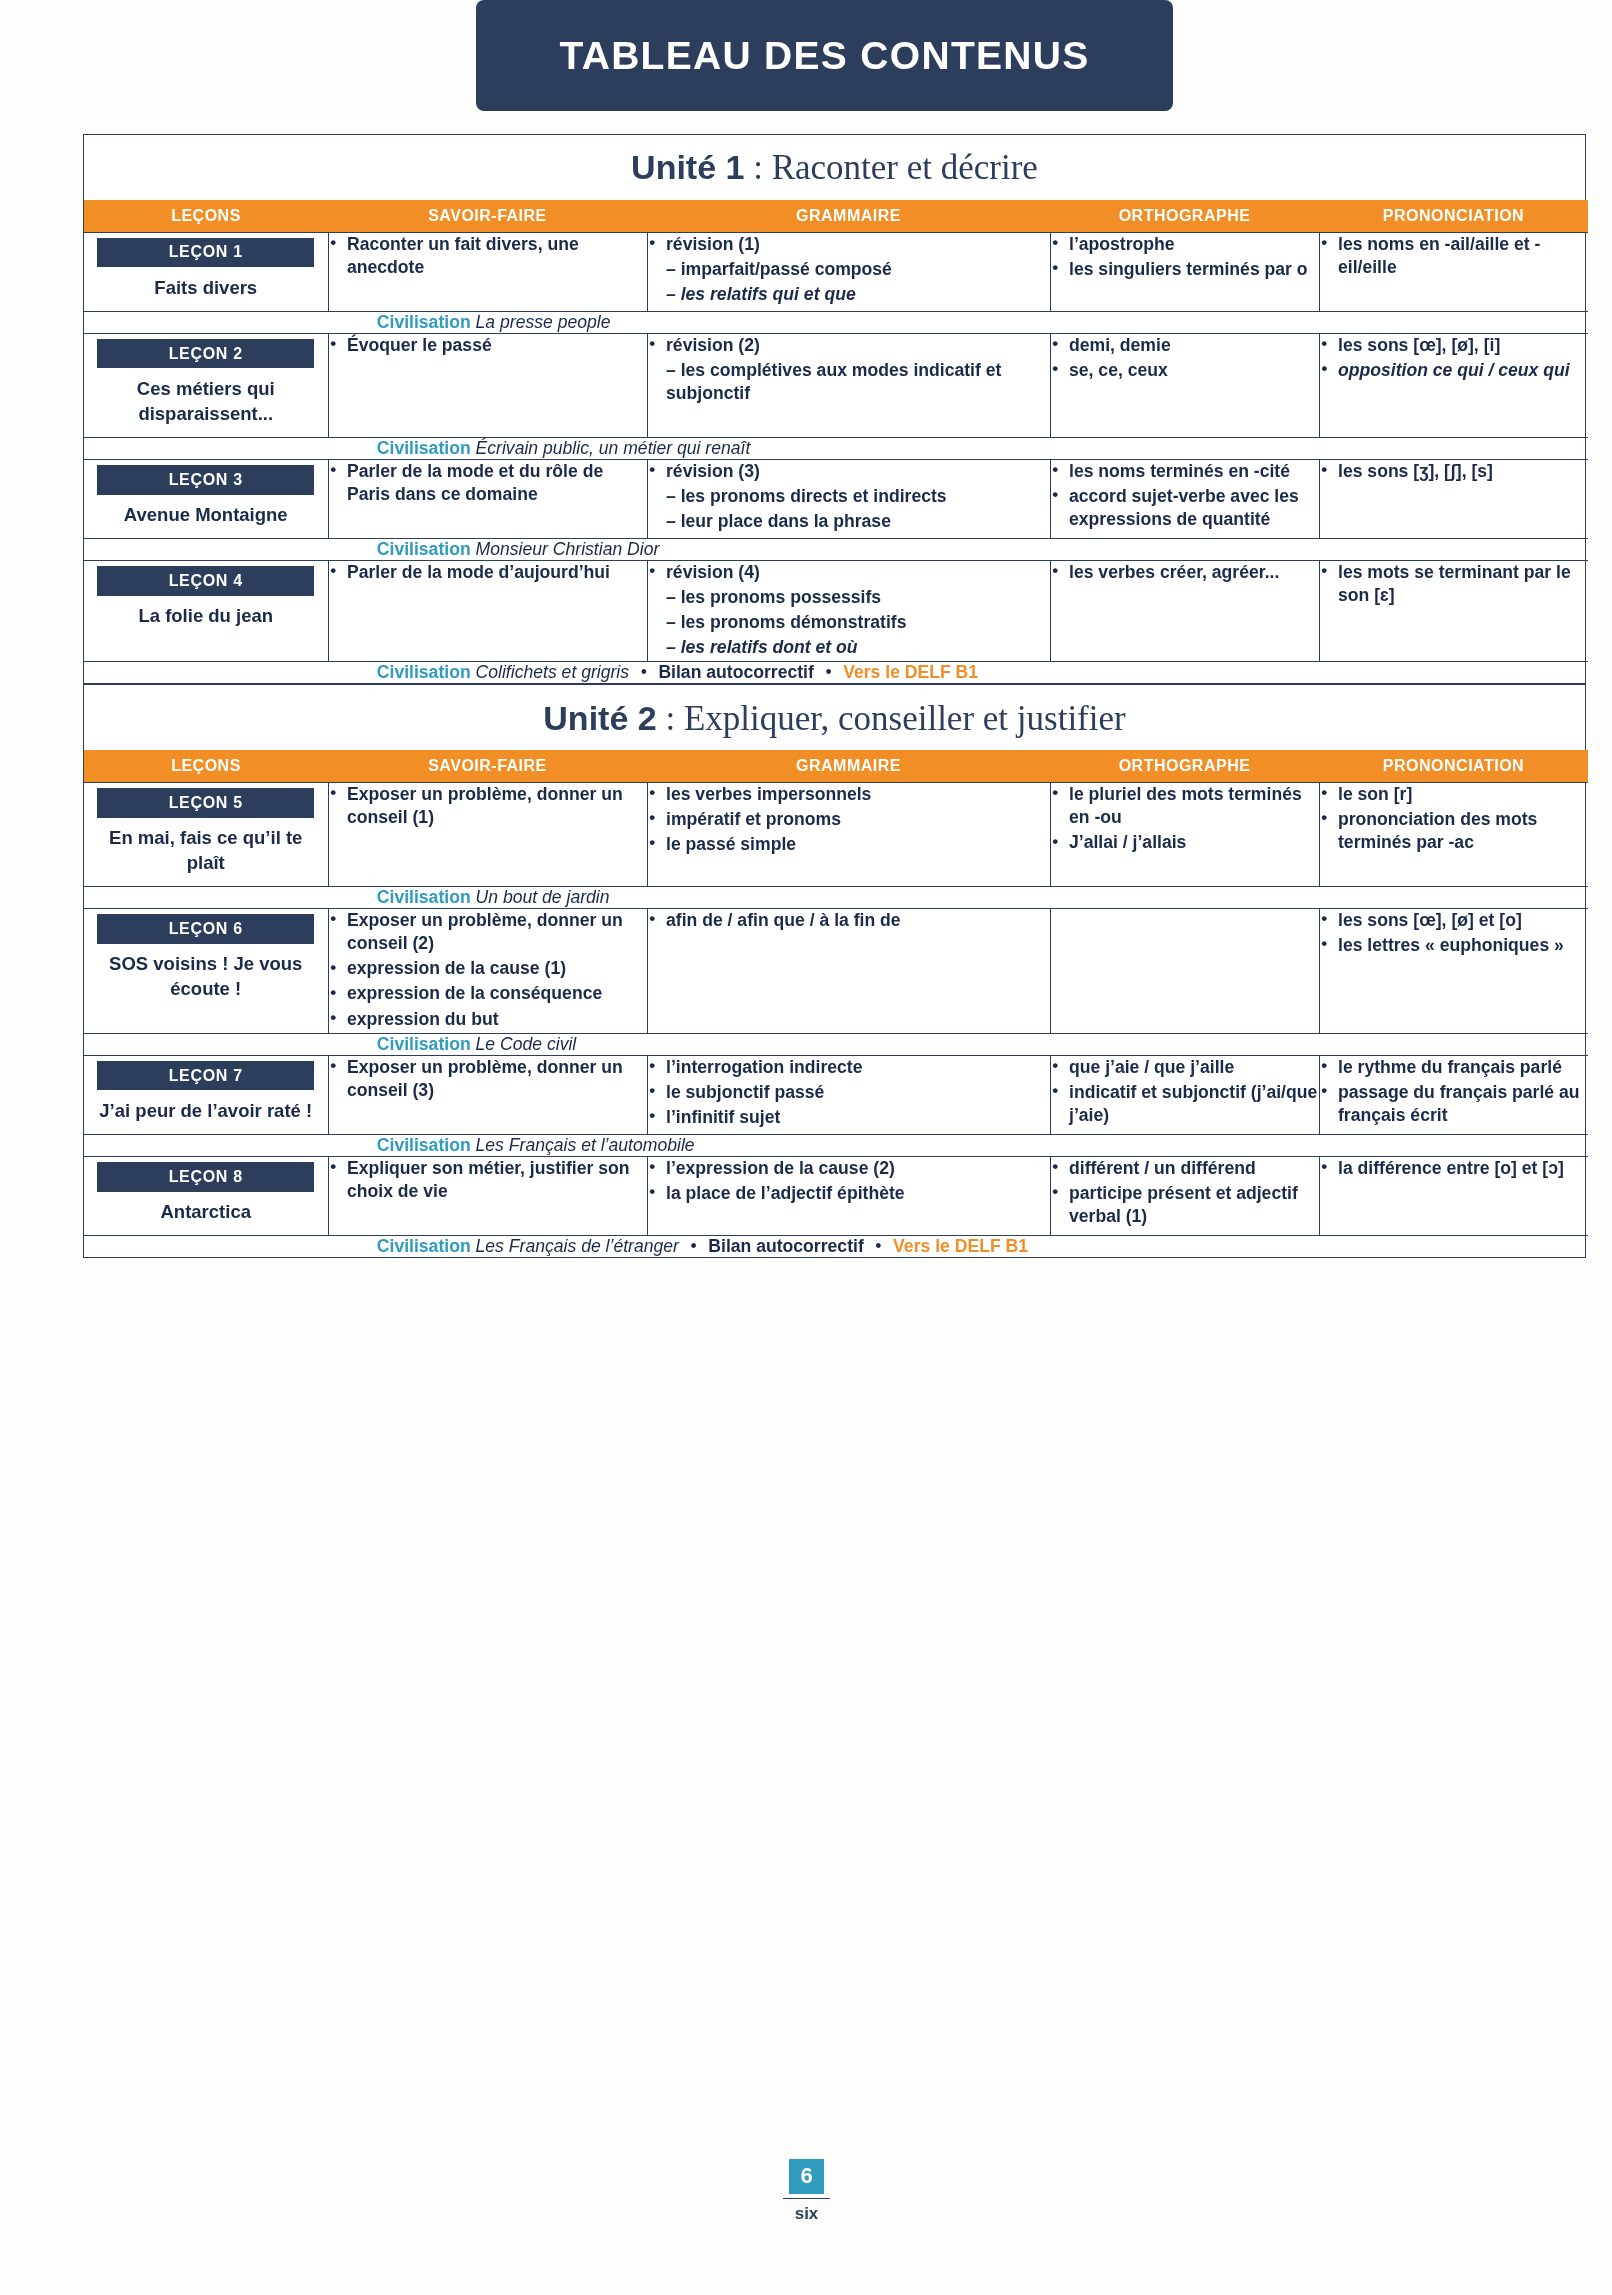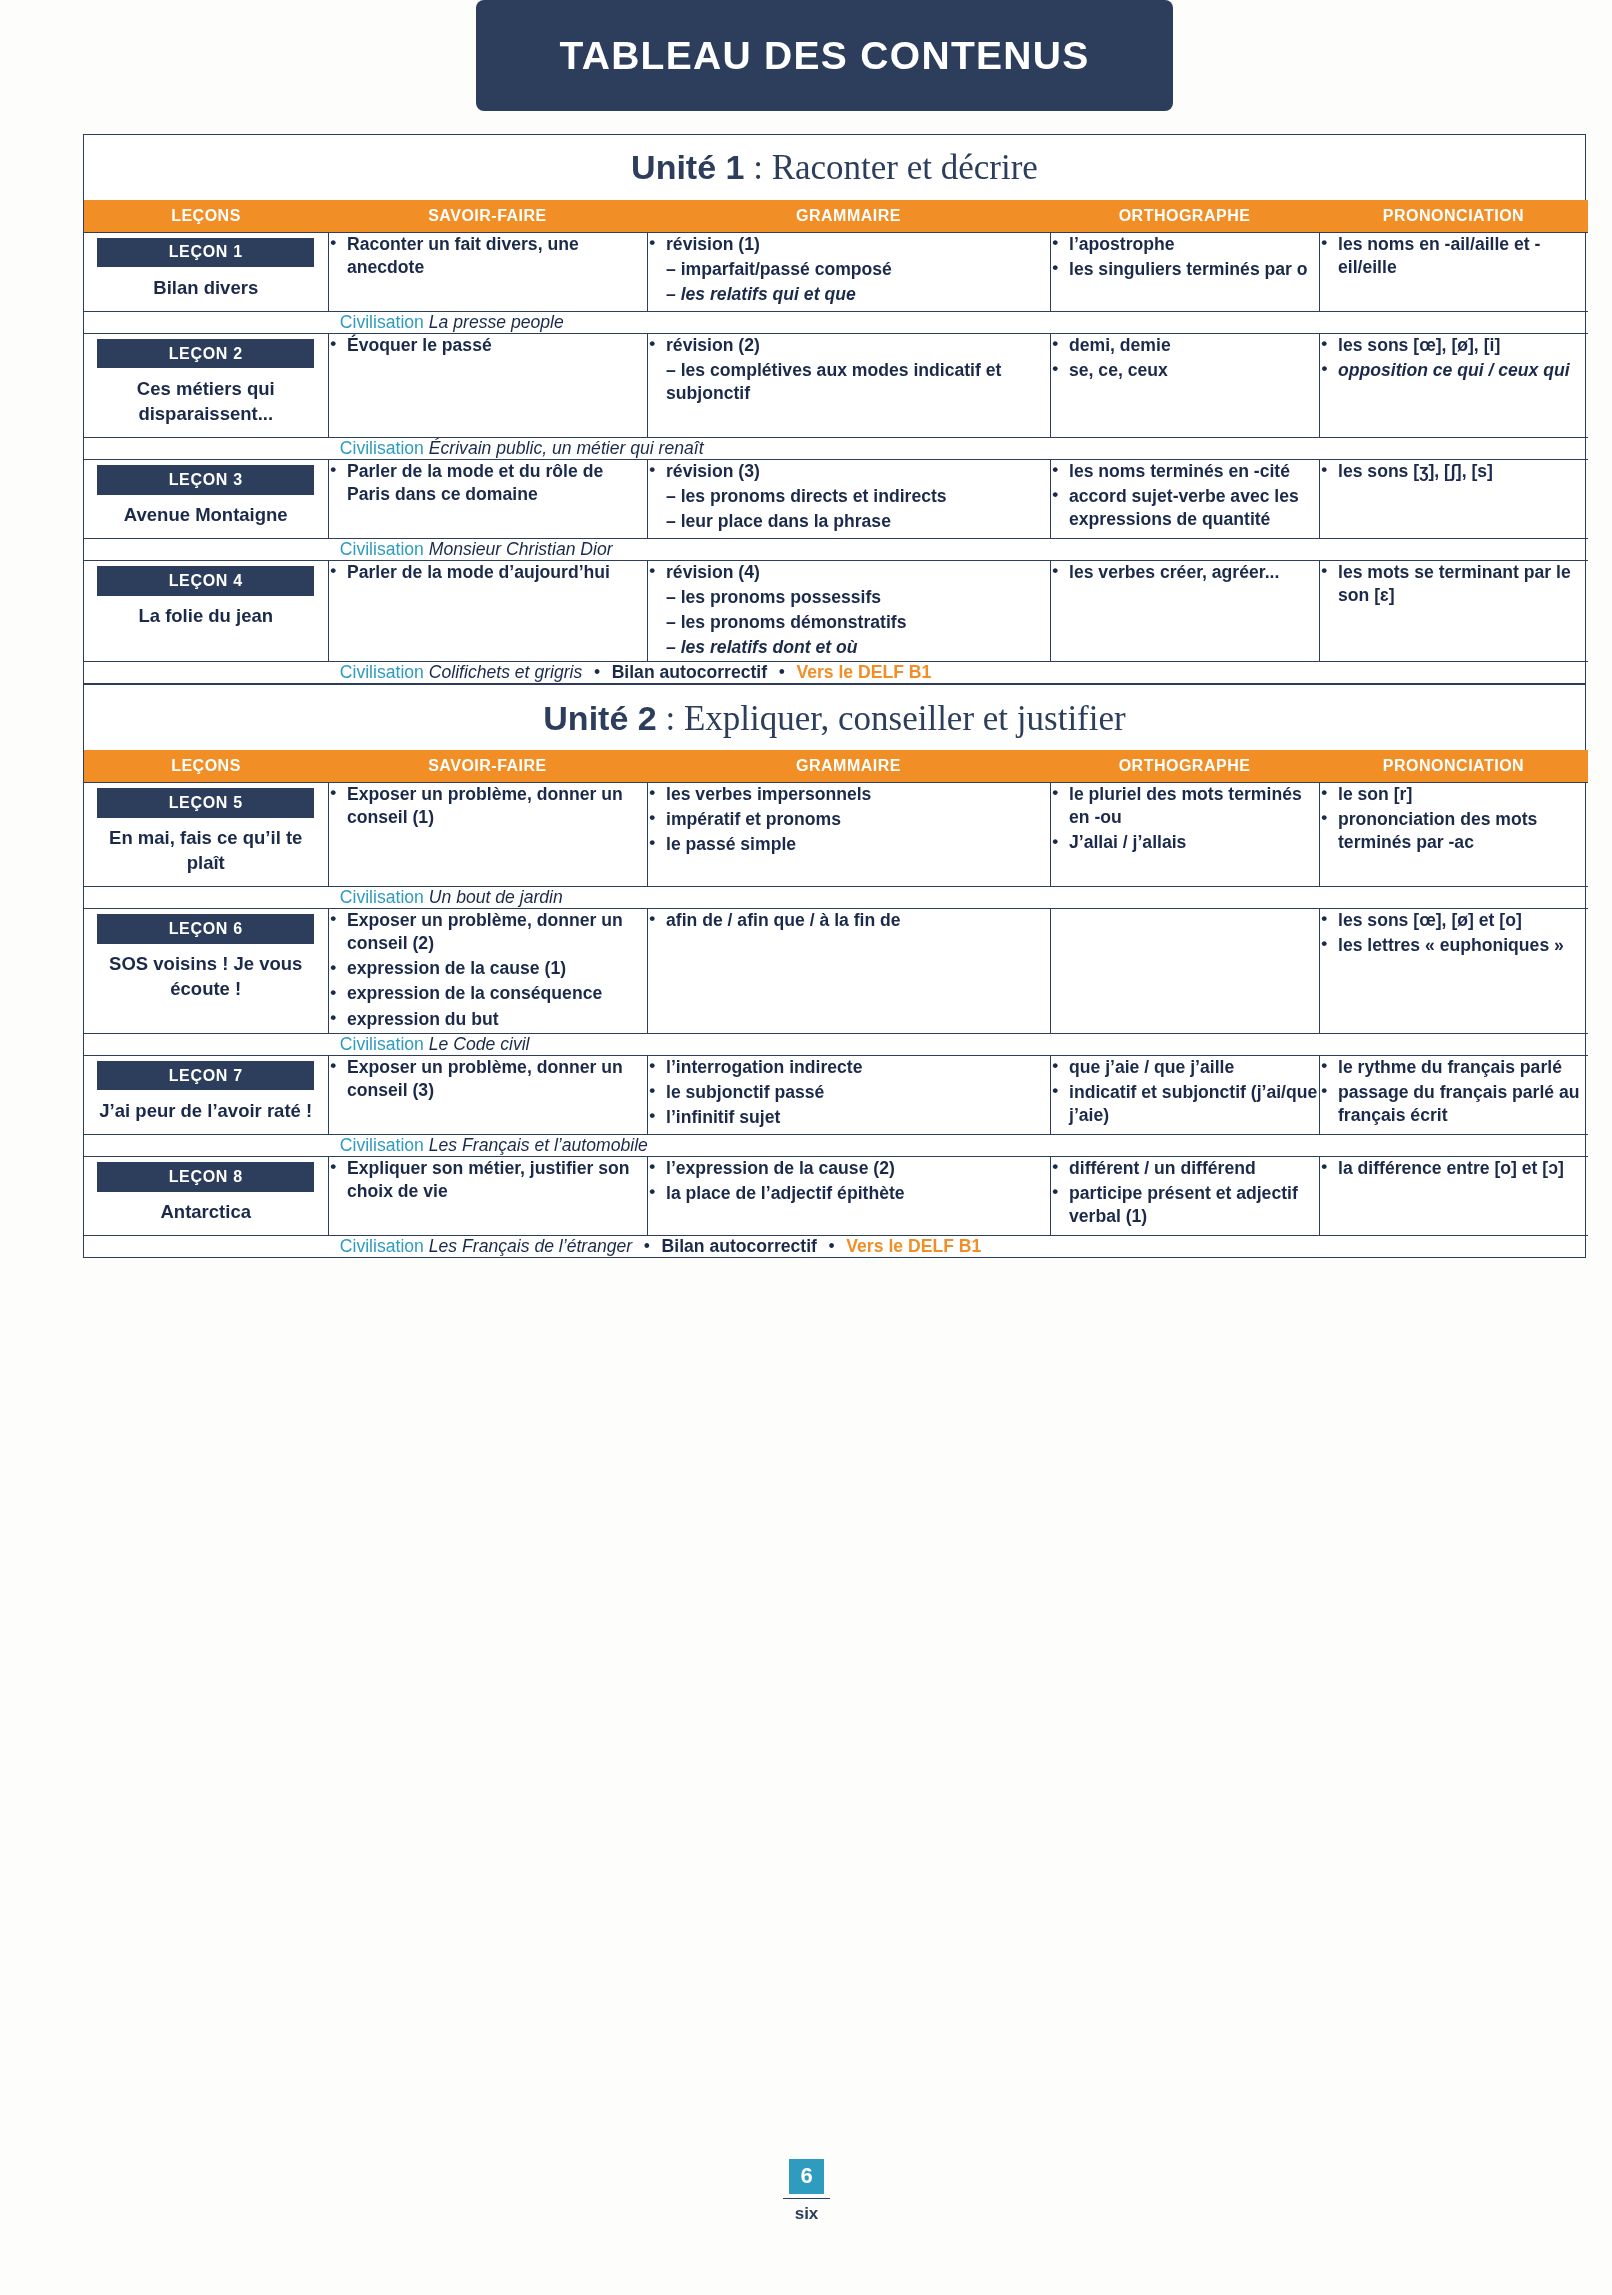--- a/index.html
+++ b/index.html
@@ -153,21 +153,22 @@
     border-top: 1.7px solid #2c3e5c;
     padding: 7.6px 0 7.6px 0;
   }
   .civ {
     font-size: 17.6px;
     padding-left: 11.8px;
     color: #1b2a4a;
   }
   .civ .civ-label {
     color: #2e9bbf;
-    font-weight: normal;
+    font-weight: bold;
+    margin-left: 37px;
   }
   .civ .civ-text { font-style: italic; }
   .civ .sep { color: #1b2a4a; padding: 0 6.7px; }
   .civ .bilan { font-weight: bold; color: #1b2a4a; }
   .civ .delf { font-weight: bold; color: #f18e26; }
 
   
   .footer {
     position: absolute;
     left: 0;
@@ -248,21 +249,21 @@
                 <div class="hdr-cell">ORTHOGRAPHE</div>
               </td>
           <td>
                 <div class="hdr-cell">PRONONCIATION</div>
               </td>
         </tr>
 
         <tr class="row-line">
           <td>
             <div class="lecon-badge">LEÇON 1</div>
-            <div class="lecon-name">Bilan divers</div>
+            <div class="lecon-name">Faits divers</div>
           </td>
           <td class="cell bordered-left">
             <ul class="bul">
                   <li>Raconter un fait divers, une anecdote</li>
                 </ul>
           </td>
           <td class="cell bordered-left">
             <ul class="bul">
               <li>révision (1)</li>
               <li class="nobullet">– imparfait/passé composé</li>

